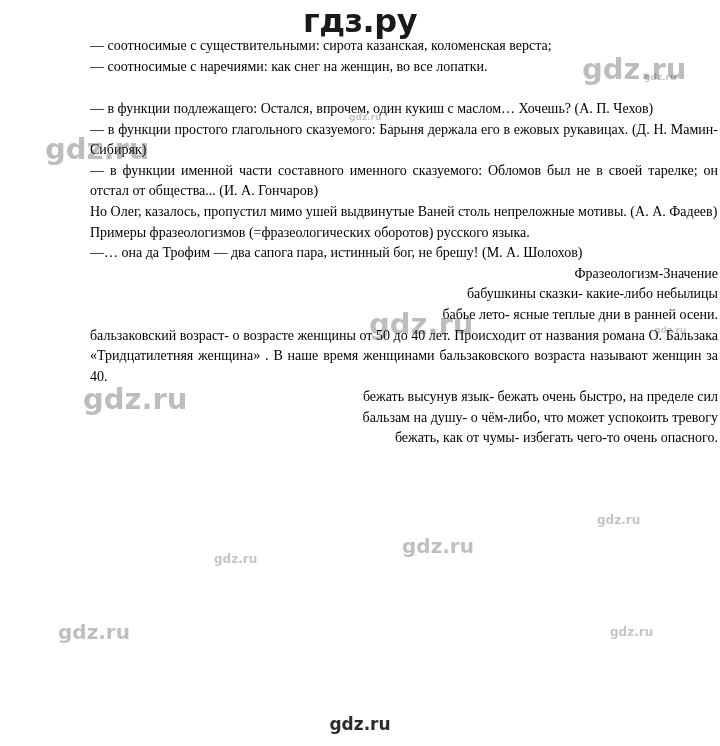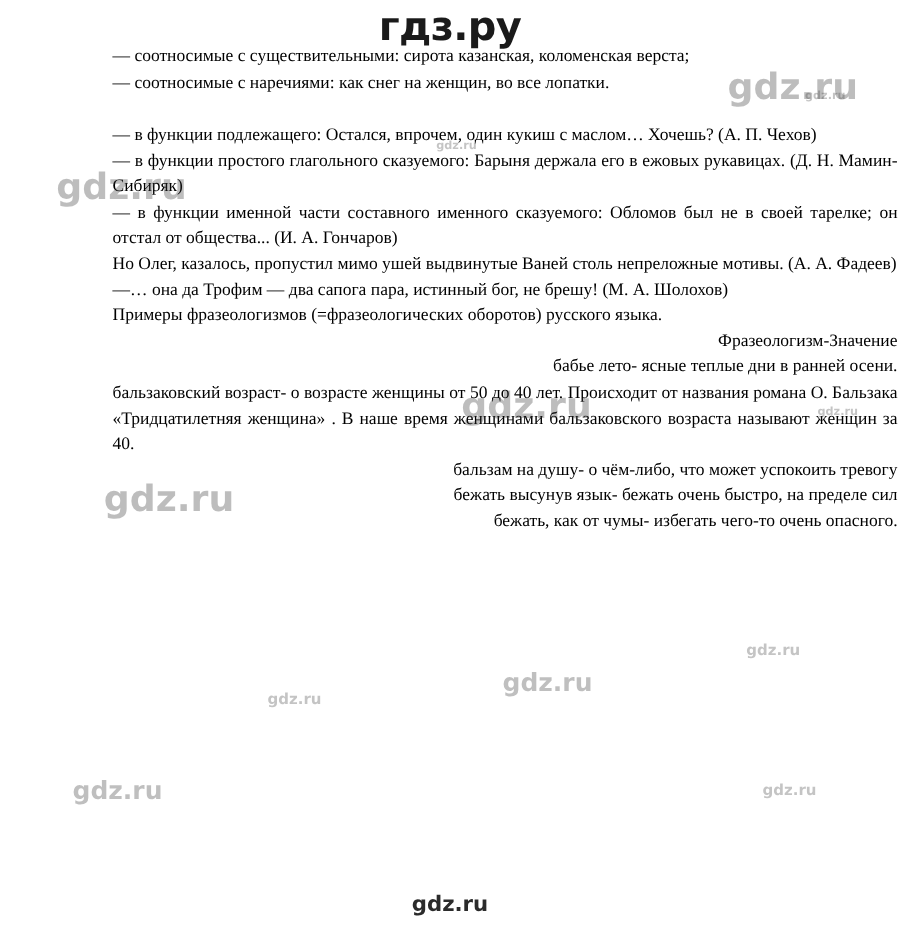--- a/index.html
+++ b/index.html
@@ -93,27 +93,28 @@
   </div>
 
   <div class="content" id="doc-body">
       <p>— соотносимые с существительными: сирота казанская, коломенская верста;</p>
       <p>— соотносимые с наречиями: как снег на женщин, во все лопатки.</p>
       <div class="spacer-line"></div>
       <p>— в функции подлежащего: Остался, впрочем, один кукиш с маслом… Хочешь? (А. П. Чехов)</p>
       <p>— в функции простого глагольного сказуемого: Барыня держала его в ежовых рукавицах. (Д. Н. Мамин-Сибиряк)</p>
       <p>— в функции именной части составного именного сказуемого: Обломов был не в своей тарелке; он отстал от общества... (И. А. Гончаров)</p>
       <p>Но Олег, казалось, пропустил мимо ушей выдвинутые Ваней столь непреложные мотивы. (А. А. Фадеев)</p>
+      <p>Примеры фразеологизмов (=фразеологических оборотов) русского языка.</p>
       <p>—… она да Трофим — два сапога пара, истинный бог, не брешу! (М. А. Шолохов)</p>
-      <p>Примеры фразеологизмов (=фразеологических оборотов) русского языка.</p>
       <p class="nojust">Фразеологизм-Значение</p>
+      <p class="nojust">бабушкины сказки- какие-либо небылицы</p>
       <p class="nojust">бабье лето- ясные теплые дни в ранней осени.</p>
       <p>бальзаковский возраст- о возрасте женщины от 50 до 40 лет. Происходит от названия романа О. Бальзака «Тридцатилетняя женщина» . В наше время женщинами бальзаковского возраста называют женщин за 40.</p>
+      <p class="nojust">бежать высунув язык- бежать очень быстро, на пределе сил</p>
       <p class="nojust">бальзам на душу- о чём-либо, что может успокоить тревогу</p>
-      <p class="nojust">бежать высунув язык- бежать очень быстро, на пределе сил</p>
       <p class="nojust">бежать, как от чумы- избегать чего-то очень опасного.</p>
     </div>
 
   <div class="footer-logo">gdz.ru</div>
 
   <div id="wm-layer">
       <div class="wm wm-big" style="left: 582px; top: 52px;">gdz.ru</div>
       <div class="wm wm-big" style="left: 45px; top: 132px;">gdz.ru</div>
       <div class="wm wm-big" style="left: 369px; top: 307px;">gdz.ru</div>
       <div class="wm wm-big" style="left: 83px; top: 382px;">gdz.ru</div>

